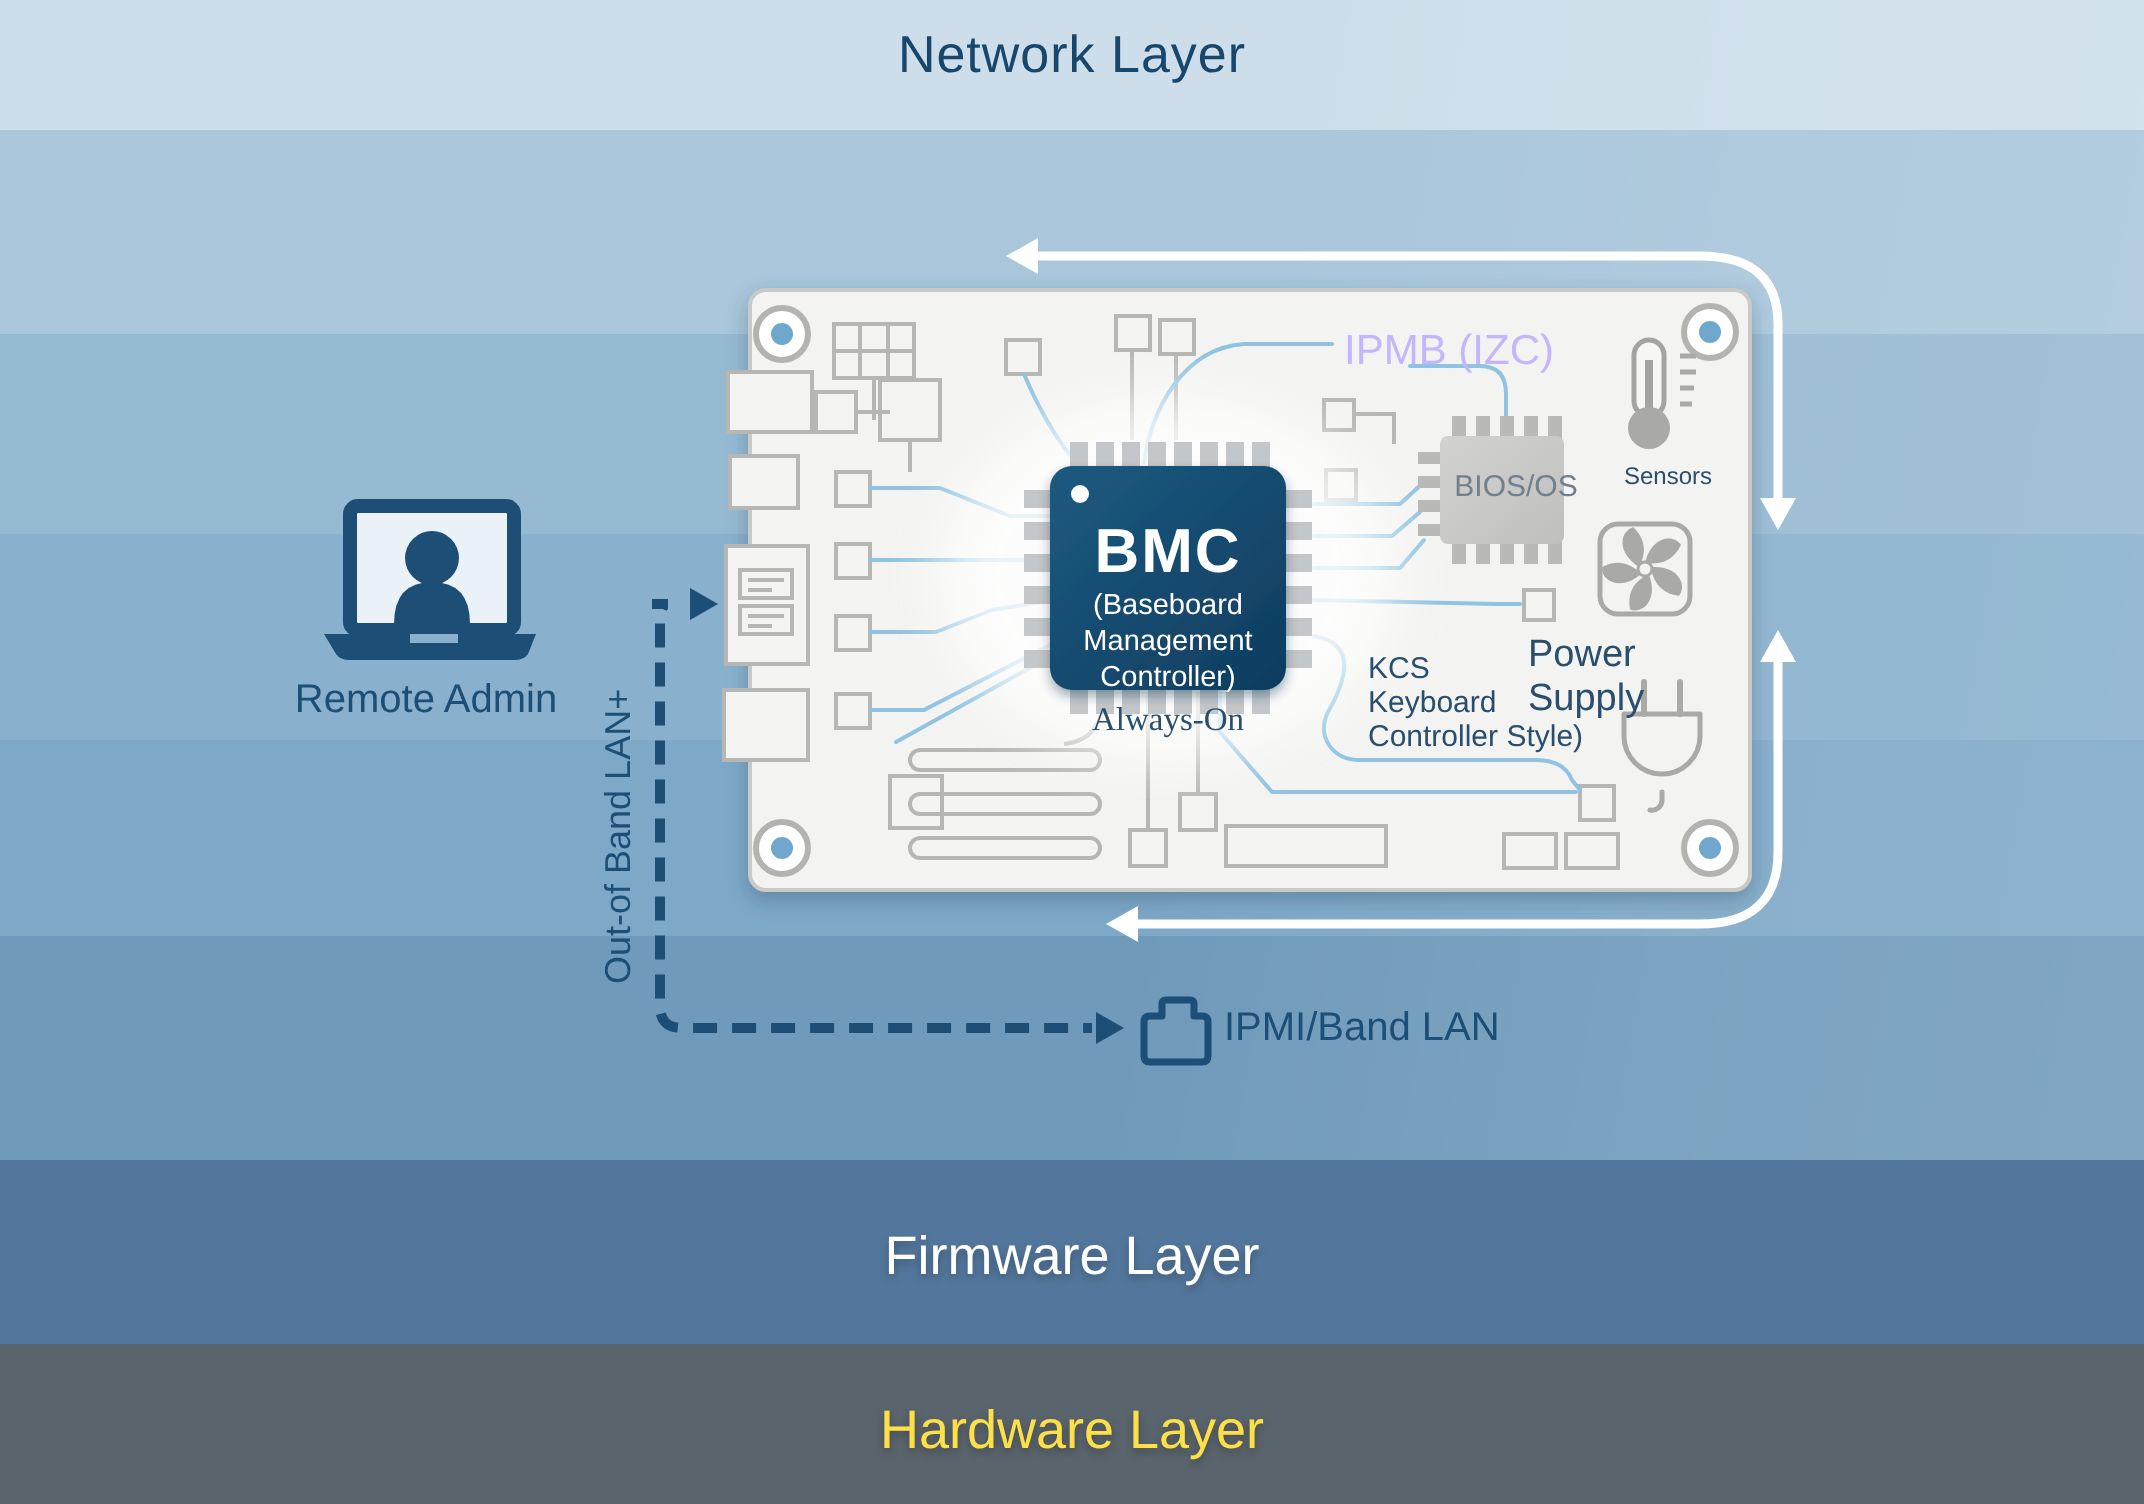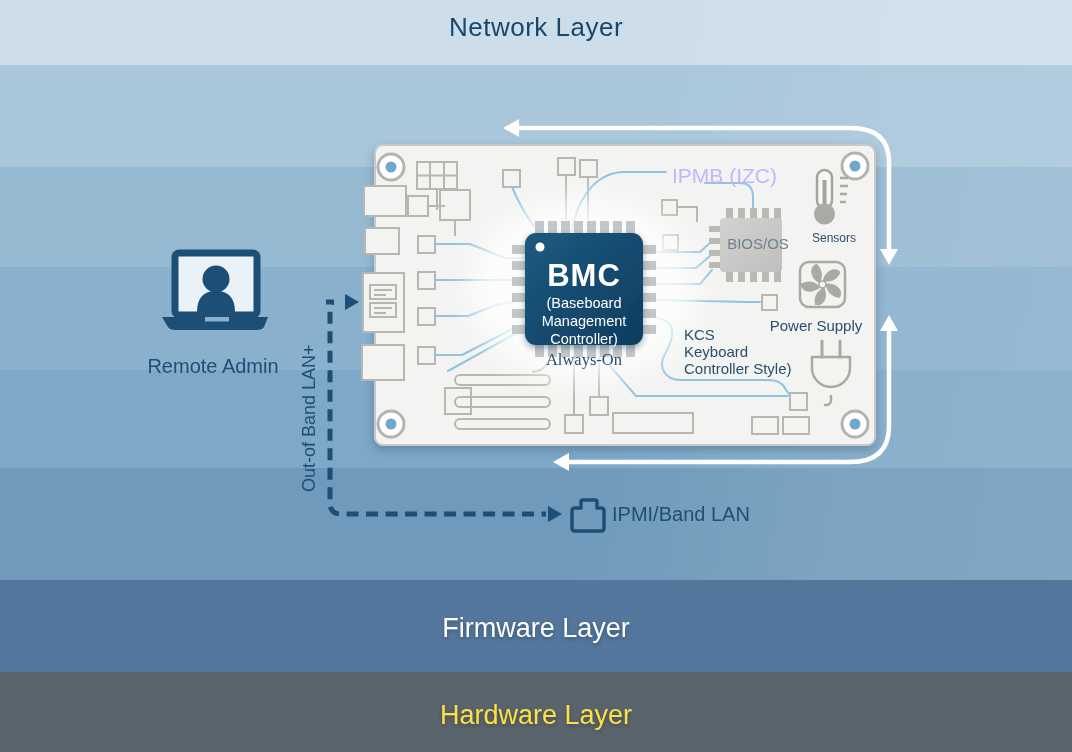--- a/index.html
+++ b/index.html
@@ -16,28 +16,28 @@
   .s8{top:672px;height:80px;background:#5a646c;}
   .sheen{position:absolute;left:0;top:0;width:100%;height:580px;
          background:linear-gradient(100deg,rgba(255,255,255,0) 55%,rgba(255,255,255,.09) 78%,rgba(255,255,255,.12));}
   svg.art{position:absolute;left:0;top:0;z-index:2;}
   .lbl{position:absolute;z-index:3;color:#1d4e76;}
   .title-net{left:0;top:12px;width:100%;text-align:center;font-size:26px;color:#17476d;letter-spacing:.5px;}
   .title-fw{left:0;top:613px;width:100%;text-align:center;font-size:27px;color:#fff;
             text-shadow:0 2px 4px rgba(0,0,0,.28);}
   .title-hw{left:0;top:700px;width:100%;text-align:center;font-size:27px;color:#fde047;
             text-shadow:0 2px 4px rgba(0,0,0,.28);}
-  .remote-admin{left:120px;top:339px;width:186px;text-align:center;font-size:20px;margin-top:16px;}
+  .remote-admin{left:120px;top:339px;width:186px;text-align:center;font-size:20px;}
   .oob{left:299px;top:492px;width:192px;height:22px;font-size:18px;
        transform:rotate(-90deg);transform-origin:0 0;white-space:nowrap;}
   .ipmi{left:612px;top:503px;font-size:20px;}
   .ipmb{left:672px;top:164px;font-size:21px;color:#c4b5fd;}
   .kcs{left:684px;top:326px;font-size:15px;line-height:17px;color:#2a4e6e;}
   .sensors{left:790px;top:231px;width:66px;text-align:right;font-size:12px;color:#2a4e6e;}
-  .psu{left:764px;top:317px;width:104px;text-align:center;font-size:15px;color:#2a4e6e;}
+  .psu{left:764px;top:317px;width:104px;text-align:left;font-size:19px;color:#2a4e6e;}
   .bios{left:720px;top:235px;width:76px;text-align:center;font-size:15px;color:#71808d;z-index:3;}
   .bmc-box{left:525px;top:258px;width:118px;text-align:center;color:#fff;z-index:3;}
   .bmc-box .big{font-size:31px;font-weight:bold;letter-spacing:1px;}
   .bmc-box .sub{font-size:14.5px;line-height:18px;}
   .always{left:537px;top:350px;width:94px;text-align:center;font-size:16.5px;color:#2a4e6e;font-family:Liberation Serif, serif;}
 </style>
 </head>
 <body>
 
 <div class="stage">

